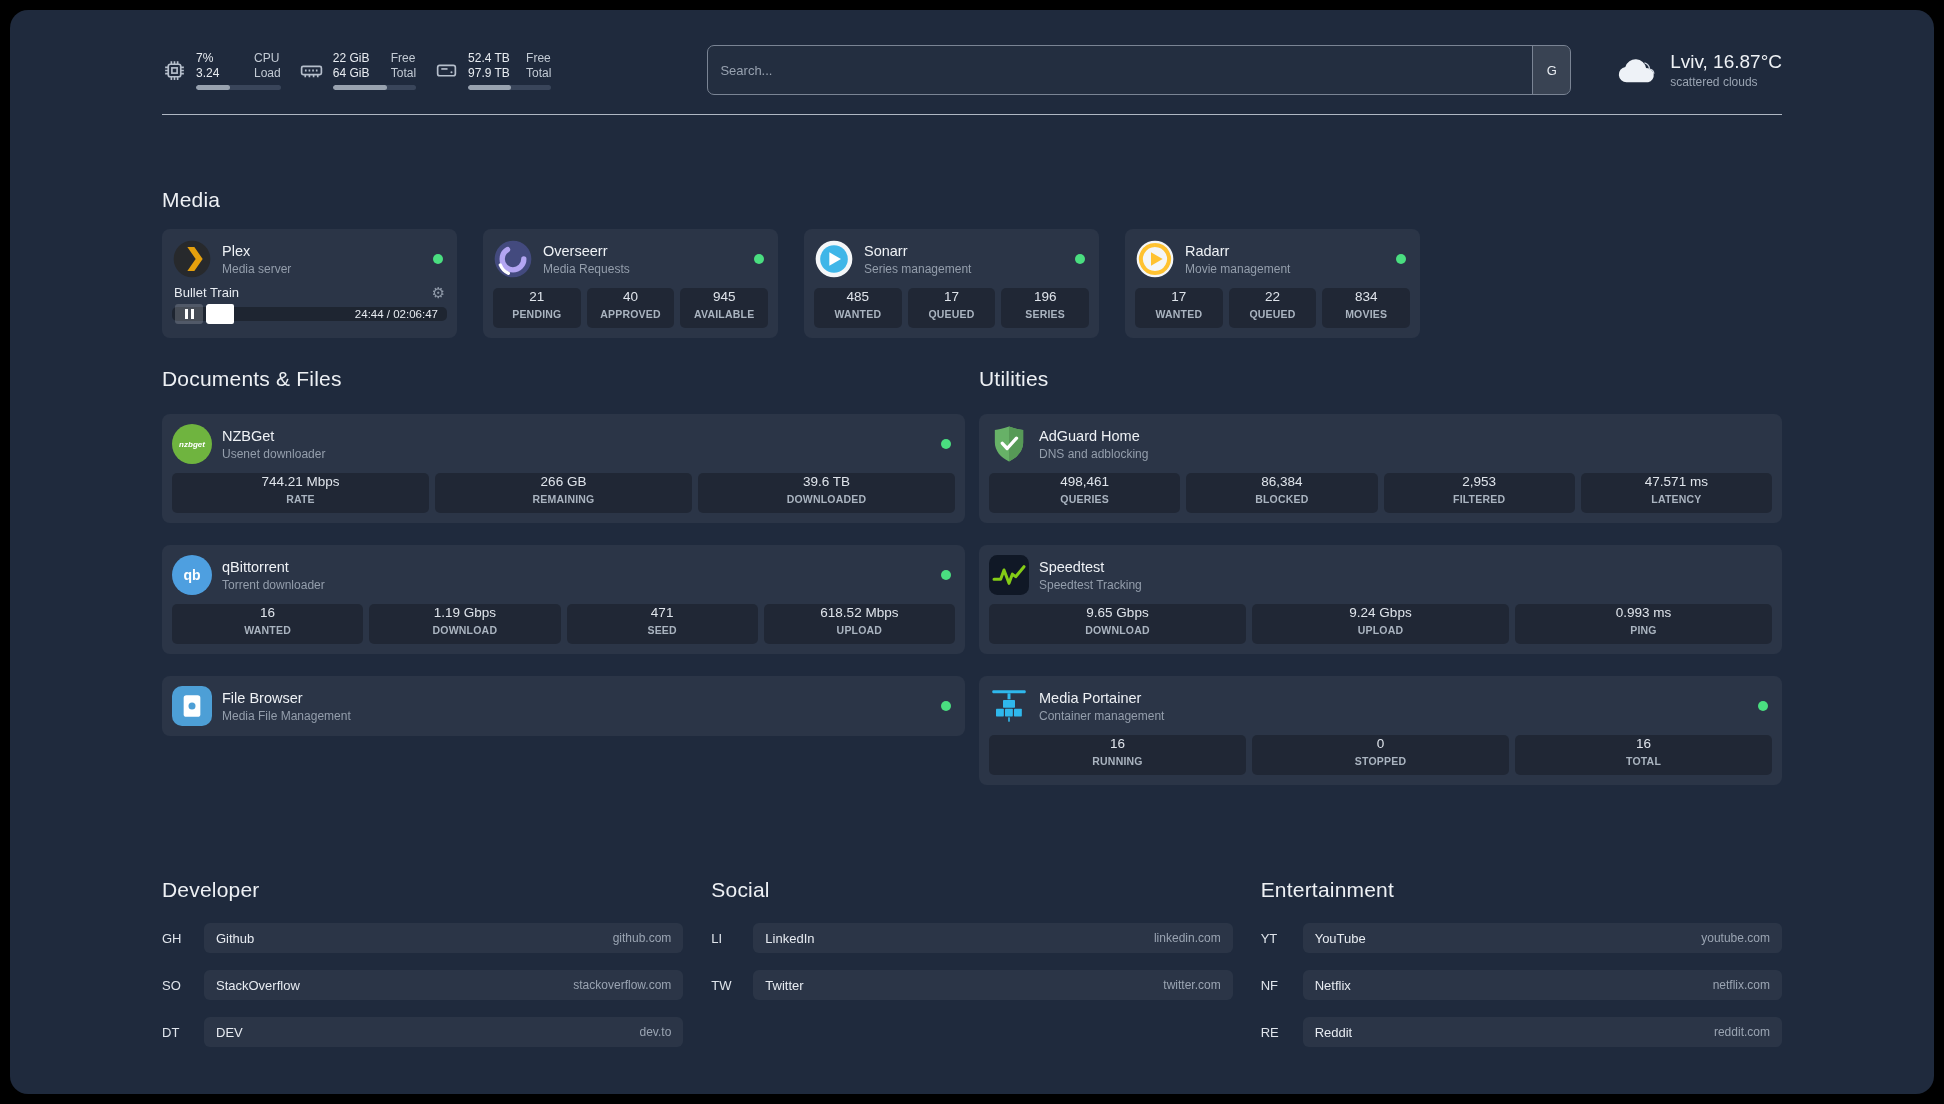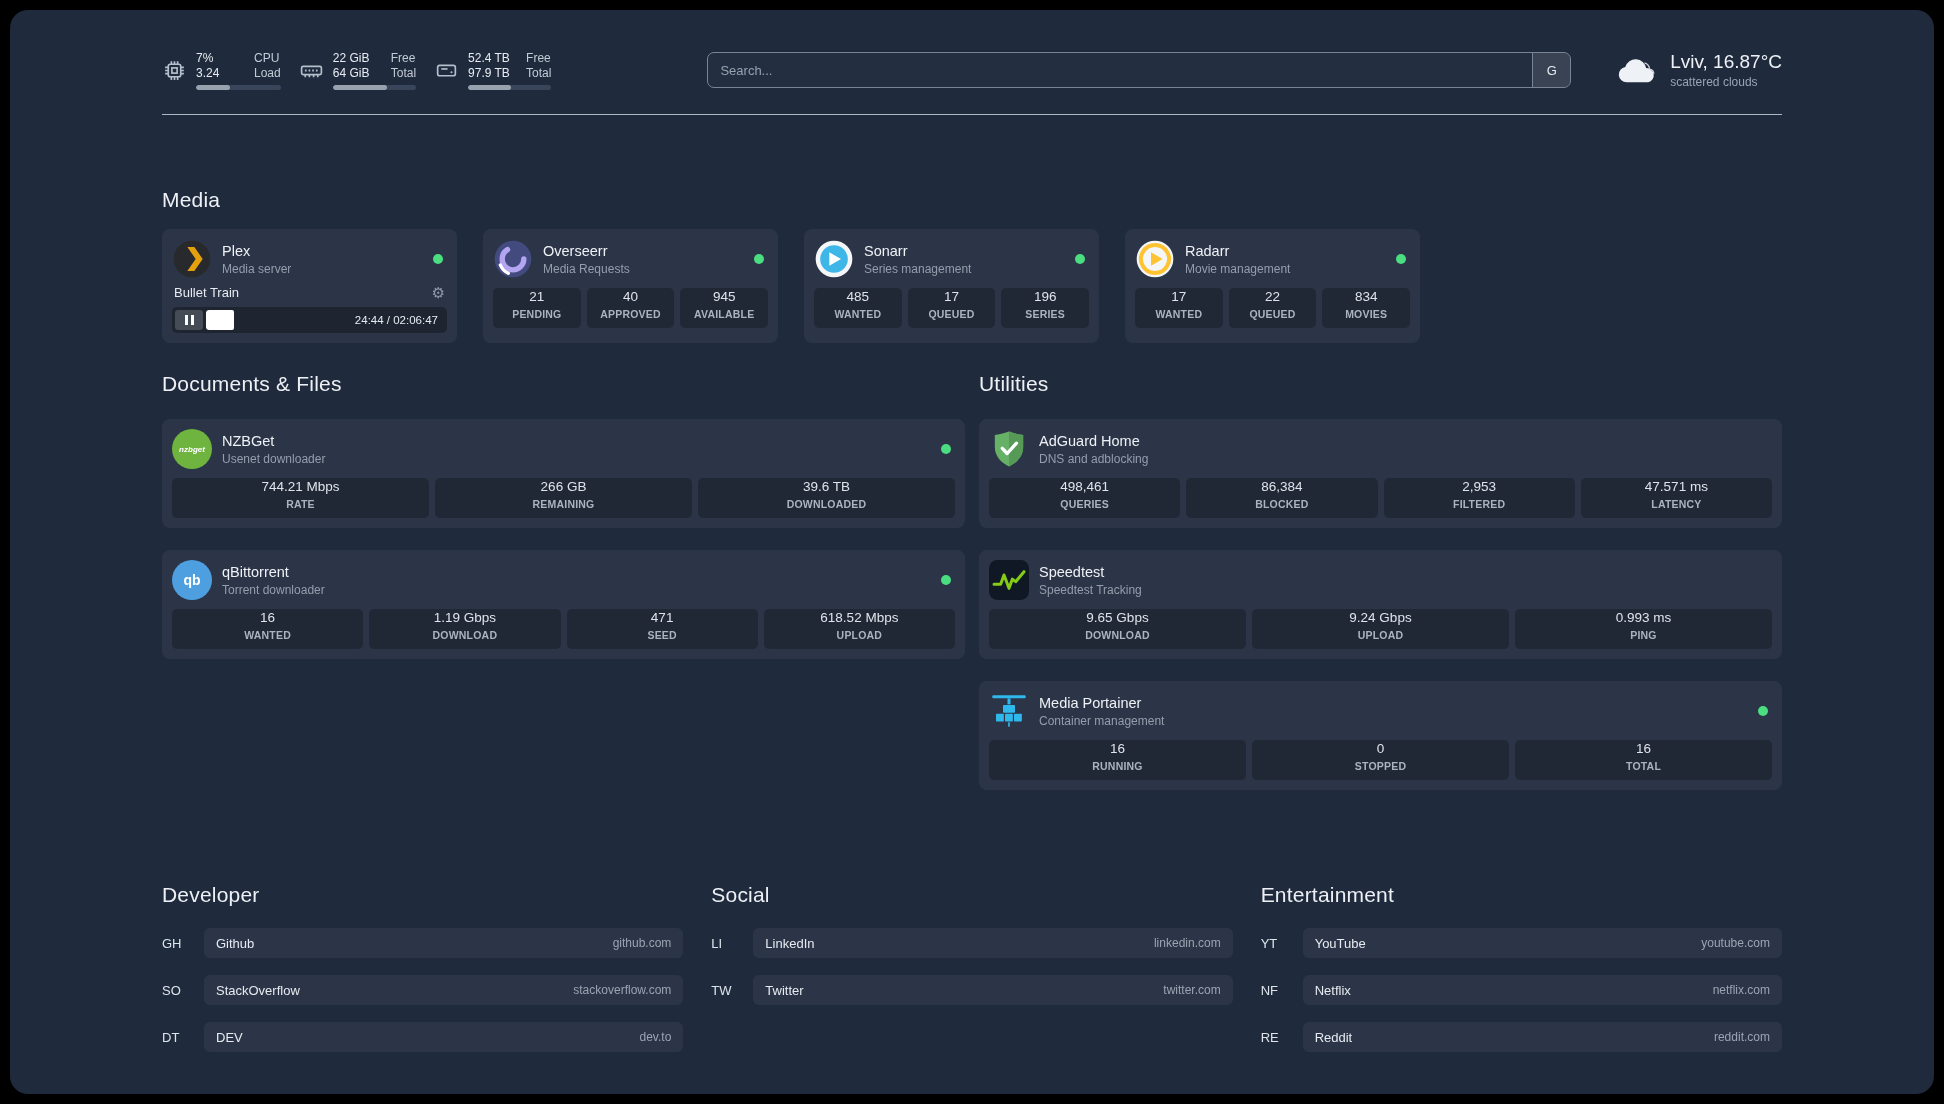--- a/index.html
+++ b/index.html
@@ -9,21 +9,21 @@
 
   
   .topbar{display:flex;align-items:center;height:52px;}
   .res{display:flex;align-items:flex-start;gap:9px;margin-right:18px;}
   .res svg{width:25px;height:25px;margin-top:7px;flex:none;}
   .res-grid{display:grid;grid-template-columns:auto auto;column-gap:12px;font-size:12px;line-height:15px;}
   .res-val{color:#e8ecf1;min-width:46px;}
   .res-lbl{color:#c3cbd5;}
   .res-bar{height:5px;border-radius:3px;background:#39455a;margin-top:4px;overflow:hidden;}
   .res-fill{height:100%;background:#98a2af;border-radius:3px;}
-  .search{flex:1;display:flex;margin-left:138px;margin-right:42px;height:36px;border:1px solid #7a8494;border-radius:7px;overflow:hidden;background:rgba(255,255,255,0.02);}
+  .search{flex:1;display:flex;margin-left:138px;margin-right:42px;height:50px;border:1px solid #7a8494;border-radius:7px;overflow:hidden;background:rgba(255,255,255,0.02);}
   .search input{flex:1;background:transparent;border:none;outline:none;color:#dfe5ec;font-size:13px;padding:0 12px;font-family:inherit;}
   .search input::placeholder{color:#98a2b0;}
   .search-btn{width:38px;background:rgba(255,255,255,0.10);color:#e8ecf1;border:none;border-left:1px solid #7a8494;font-size:13px;cursor:pointer;font-family:inherit;}
   .weather{display:flex;align-items:center;gap:11px;}
   .weather svg{width:46px;height:30px;}
   .weather-loc{font-size:19px;color:#eef1f5;}
   .weather-cond{font-size:12px;color:#9aa4b2;margin-top:2px;}
   .divider{border:none;border-top:1px solid #c9d0da;margin-top:18px;opacity:.85;}
 
   
@@ -42,21 +42,21 @@
   .dot{width:10px;height:10px;border-radius:50%;background:#4ade80;margin-left:auto;align-self:center;flex:none;margin-right:4px;}
   .stats{display:flex;gap:6px;margin-top:9px;}
   .stat{flex:1;background:rgba(0,0,0,0.25);border-radius:5px;text-align:center;padding:1px 2px 8px;}
   .stat-value{font-size:13.5px;color:#dfe4eb;}
   .stat-label{font-size:10.5px;font-weight:bold;color:#aab4c0;margin-top:4px;letter-spacing:.2px;}
 
   
   .plex-title-row{display:flex;align-items:center;margin-top:6px;padding:0 2px;}
   .plex-title{font-size:13px;color:#e7ebf1;}
   .gear{margin-left:auto;color:#8f99a8;font-size:15px;line-height:15px;cursor:pointer;}
-  .plex-track-row{display:flex;align-items:center;margin-top:7px;background:rgba(0,0,0,0.30);border-radius:5px;padding:3px;height:26px;}
+  .plex-track-row{display:flex;align-items:center;margin-top:7px;background:rgba(0,0,0,0.30);border-radius:5px;padding:3px;height:14px;}
   .pause-btn{width:28px;height:20px;background:rgba(255,255,255,0.18);border:none;border-radius:3px;display:flex;align-items:center;justify-content:center;cursor:pointer;flex:none;}
   .pause-bars{width:9px;height:10px;border-left:3px solid #fff;border-right:3px solid #fff;display:block;}
   .track{flex:1;height:20px;margin-left:3px;border-radius:3px;overflow:hidden;}
   .track-fill{height:100%;background:#ffffff;border-radius:2px;}
   .time{font-size:11.5px;color:#e7ebf1;padding:0 6px;white-space:nowrap;}
 
   
   .two-col{display:grid;grid-template-columns:1fr 1fr;gap:14px;margin-top:28px;}
   .col{display:flex;flex-direction:column;gap:22px;align-items:stretch;}
 
@@ -336,20 +336,36 @@
             <div class="stat-value">471</div>
             <div class="stat-label">SEED</div>
           </div>
           <div class="stat">
             <div class="stat-value">618.52 Mbps</div>
             <div class="stat-label">UPLOAD</div>
           </div>
         </div>
       </div>
 
+      <div class="card">
+        <div class="card-head">
+          <span class="icon">
+            <svg viewBox="0 0 24 24">
+              <rect width="24" height="24" rx="6" fill="#4d9fd6"></rect>
+              <rect x="7" y="5.5" width="10" height="13" rx="1.6" fill="#fff"></rect>
+              <circle cx="12" cy="12" r="2.1" fill="#4d9fd6"></circle>
+            </svg>
+          </span>
+          <div>
+            <div class="svc-name">File Browser</div>
+            <div class="svc-desc">Media File Management</div>
+          </div>
+          <span class="dot"></span>
+        </div>
+      </div>
     </div>
 
     <div class="col">
       <h2 class="section-title">Utilities</h2>
 
       <div class="card">
         <div class="card-head">
           <span class="icon">
             <svg viewBox="0 0 24 24">
               <path d="M12 1.5c3.2 1.2 6.2 1.9 8.5 2.1v7.4c0 5.2-3.6 9.2-8.5 11.5C7.1 20.2 3.5 16.2 3.5 11V3.6c2.3-.2 5.3-.9 8.5-2.1z" fill="#67b167"></path>

